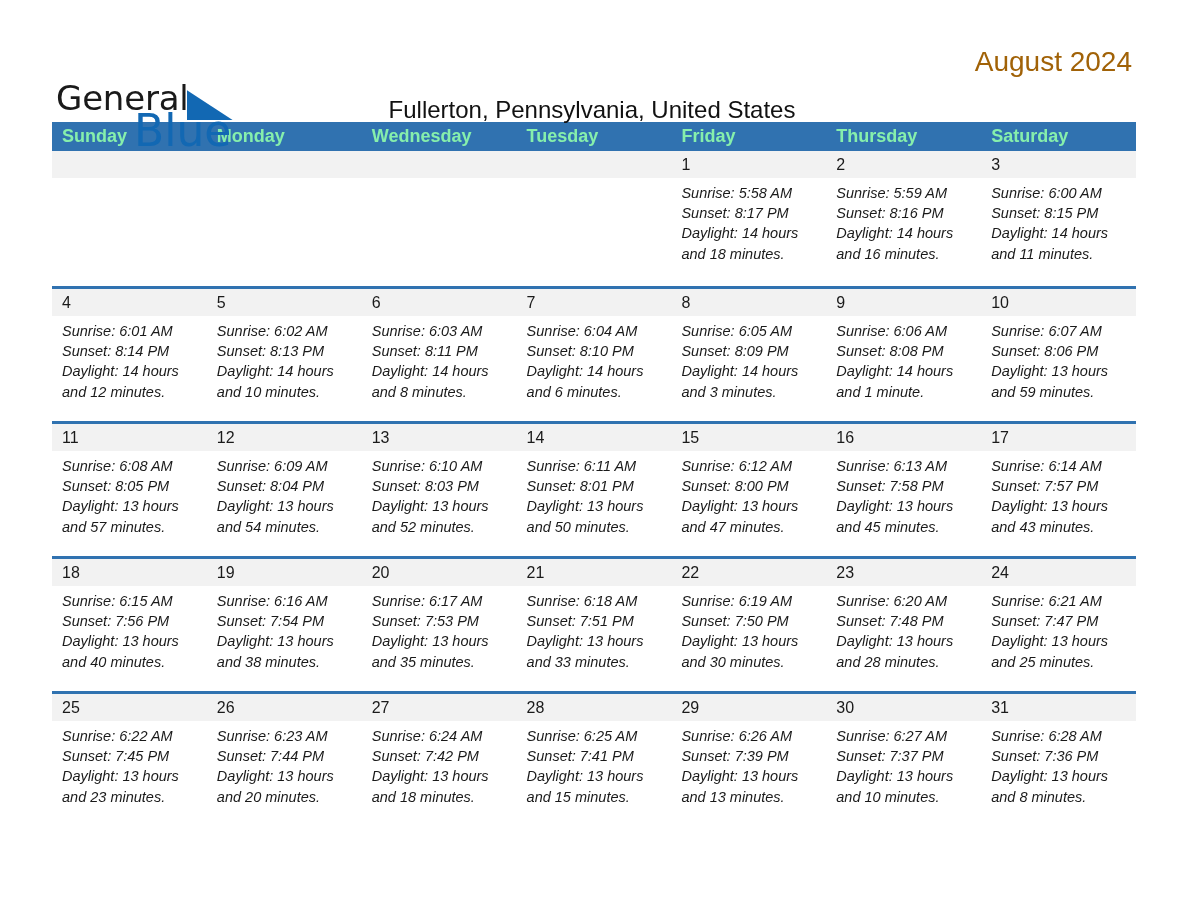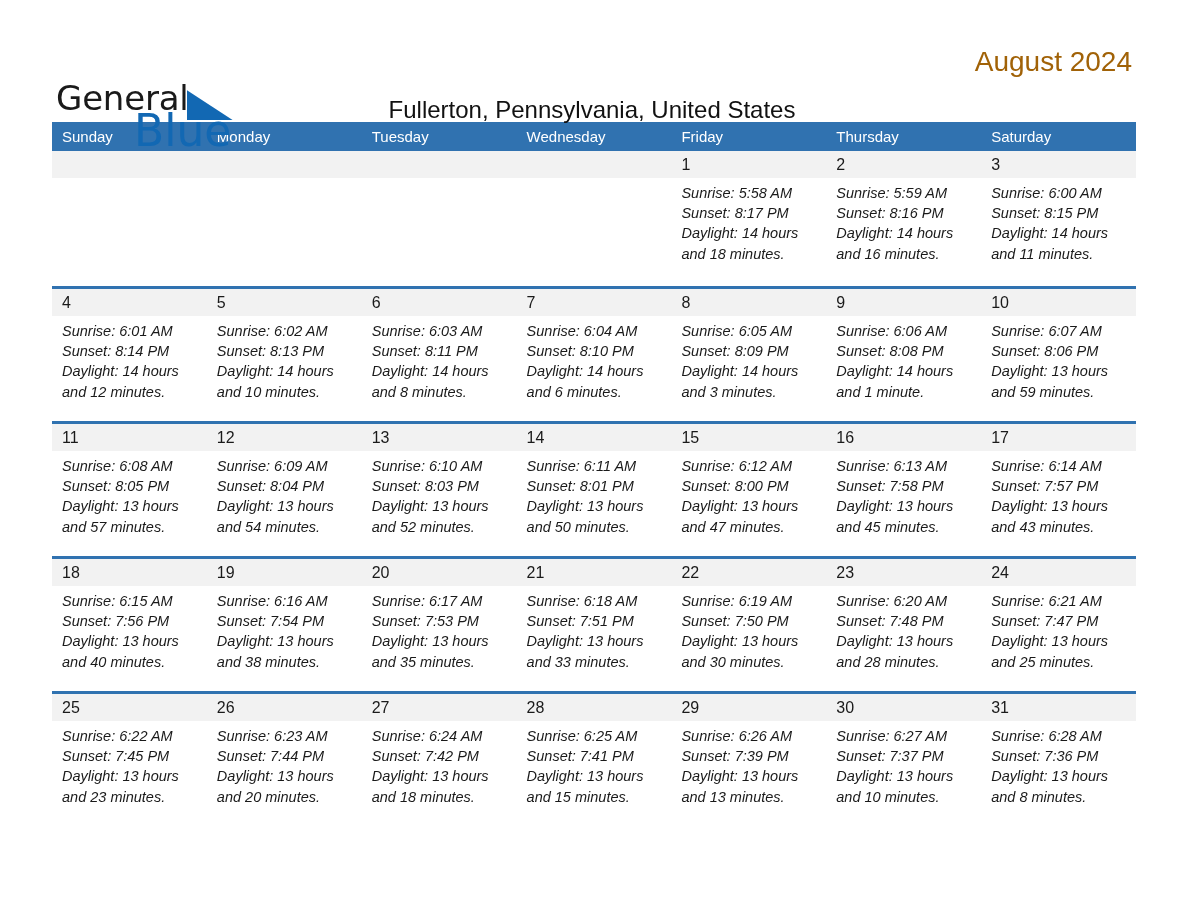--- a/index.html
+++ b/index.html
@@ -116,26 +116,27 @@
     margin: 14px 52px 0 52px;
     width: 1084px;
   }
   .week-head {
     display: flex;
     background: #3072b0;
     height: 29px;
   }
   .week-head .col {
     flex: 1 1 0;
-    color: #ffffff;
-    font-size: 15px;
+    color: #86efac;
+    font-size: 18px;
     line-height: 29px;
     padding-left: 10px;
     box-sizing: border-box;
     white-space: nowrap;
+    font-weight: bold;
   }
 
   .week-row {
     display: flex;
     border-top: 3px solid #3072b0;
     height: 135px;
     box-sizing: border-box;
     background: #ffffff;
   }
   .week-row.first {
@@ -192,22 +193,22 @@
       <h2 class="cal-subtitle">Fullerton, Pennsylvania, United States</h2>
     </div>
 
   </div>
 
   <div class="calendar">
 
     <div class="week-head">
       <div class="col">Sunday</div>
       <div class="col">Monday</div>
+      <div class="col">Wednesday</div>
       <div class="col">Tuesday</div>
-      <div class="col">Wednesday</div>
       <div class="col">Friday</div>
       <div class="col">Thursday</div>
       <div class="col">Saturday</div>
     </div>
 
     <div class="week-row first">
       <div style="width:100%">
         <div class="daynum-band">
           <div class="dn"></div>
           <div class="dn"></div>

